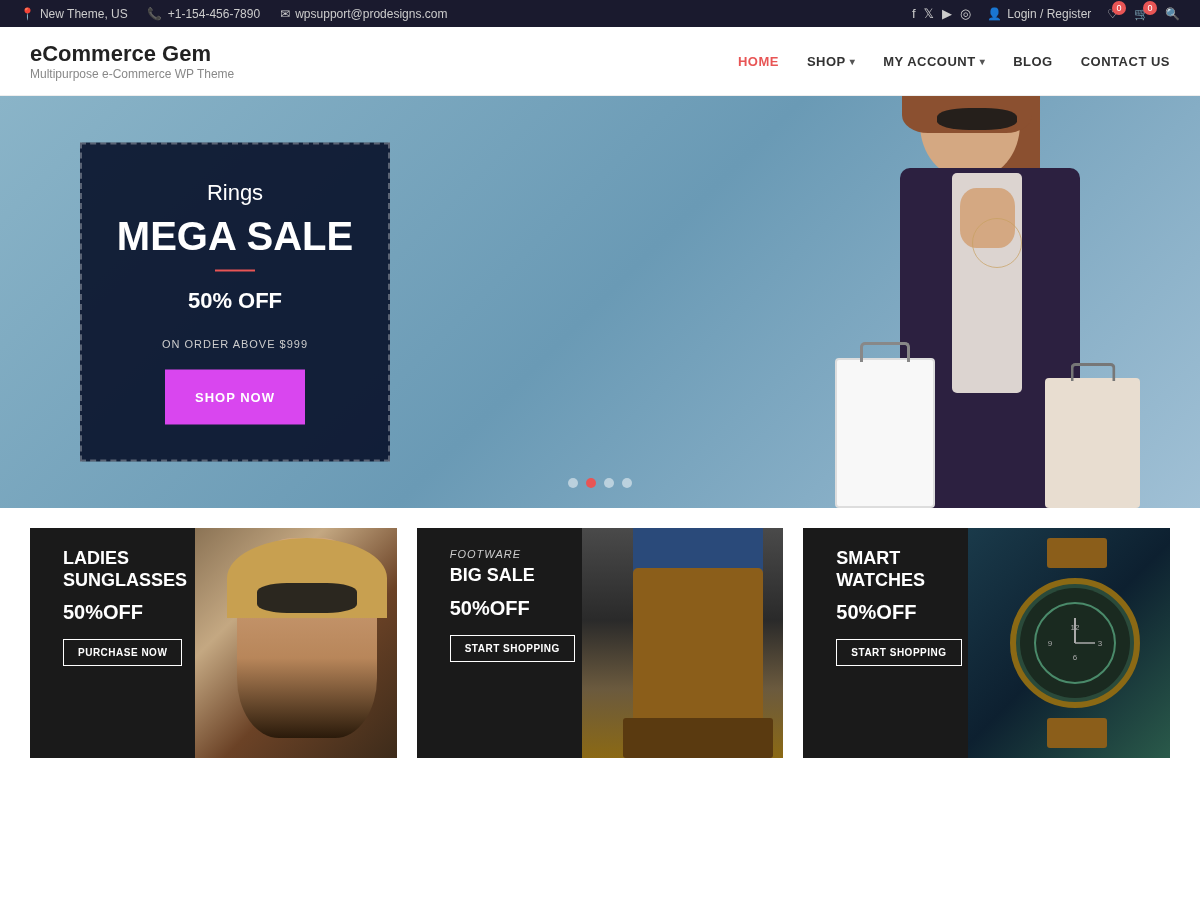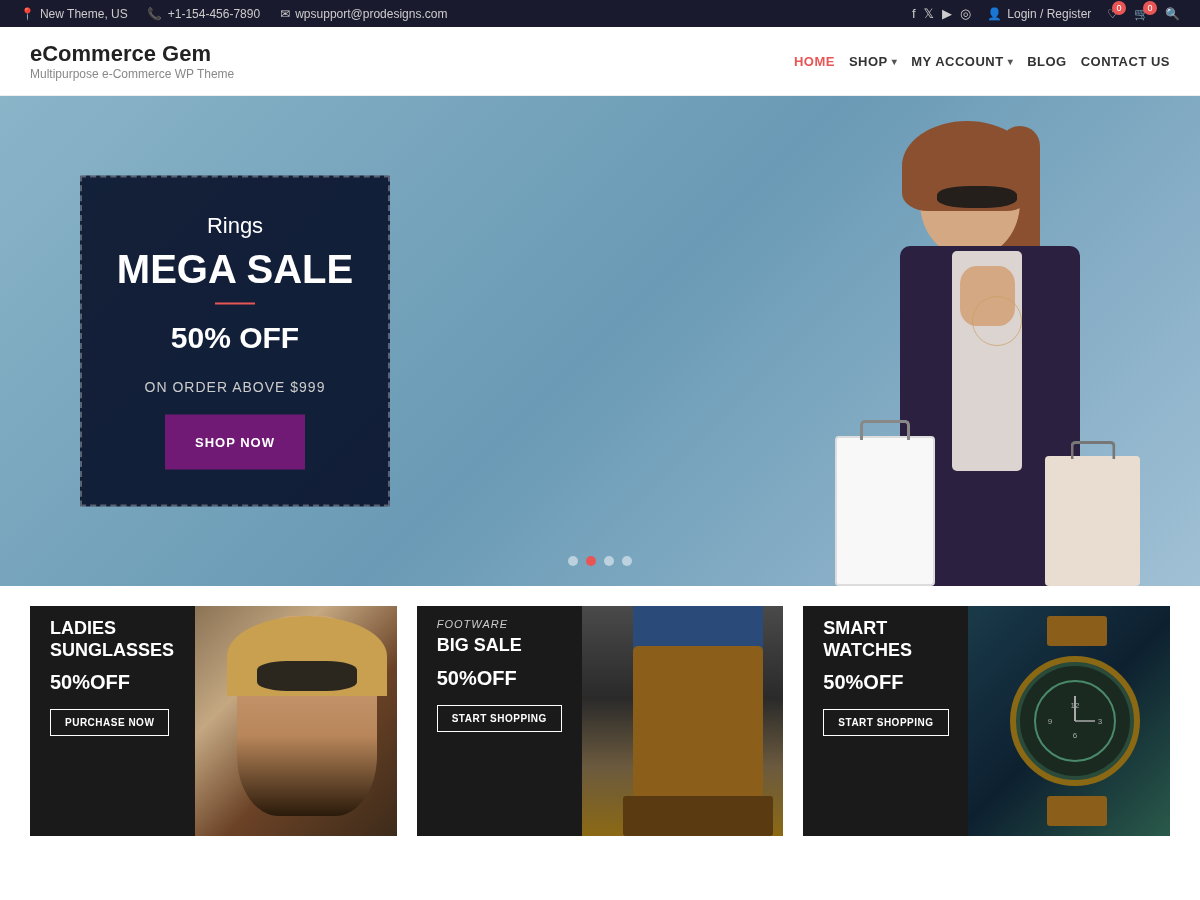--- a/index.html
+++ b/index.html
@@ -33,30 +33,30 @@
     .header {
       background: #fff;
       padding: 14px 30px;
       display: flex;
       align-items: center;
       justify-content: space-between;
       border-bottom: 1px solid #eee;
     }
     .logo-area .logo-title { font-size: 22px; font-weight: bold; color: #222; }
     .logo-area .logo-sub { font-size: 12px; color: #888; }
-    .nav { display: flex; align-items: center; gap: 14px; }
+    .nav { display: flex; align-items: center; gap: 28px; }
     .nav-item { font-size: 13px; font-weight: 600; color: #333; cursor: pointer; text-transform: uppercase; letter-spacing: 0.5px; display: flex; align-items: center; gap: 4px; }
     .nav-item.active { color: #e85555; }
     .nav-item .chevron { font-size: 10px; color: #555; }
 
     
     .hero {
       position: relative;
       background: #7ea8c4;
-      height: 490px;
+      height: 412px;
       overflow: hidden;
       display: flex;
       align-items: center;
     }
     
     .hero-overlay-person {
       position: absolute;
       right: 0;
       bottom: 0;
       width: 700px;
@@ -74,24 +74,24 @@
       background: rgba(10, 20, 45, 0.92);
       border: 2px dashed rgba(255,255,255,0.3);
       padding: 35px 30px;
       text-align: center;
       color: #fff;
       z-index: 10;
     }
     .promo-box .subtitle { font-size: 22px; font-weight: 300; margin-bottom: 8px; }
     .promo-box .title { font-size: 40px; font-weight: 900; line-height: 1.1; margin-bottom: 12px; }
     .promo-box .divider { width: 40px; height: 2px; background: #e85555; margin: 10px auto 16px; }
-    .promo-box .discount { font-size: 30px; font-weight: 800; margin-bottom: 24px; }
-    .promo-box .condition { font-size: 14px; letter-spacing: 1px; color: #ccc; margin-bottom: 20px; }
+    .promo-box .discount { font-size: 22px; font-weight: 800; margin-bottom: 24px; }
+    .promo-box .condition { font-size: 11px; letter-spacing: 1px; color: #ccc; margin-bottom: 20px; }
     .promo-box .shop-btn {
-      background: #701a75;
+      background: #d946ef;
       color: #fff;
       border: none;
       padding: 20px 30px;
       font-size: 13px;
       font-weight: 700;
       letter-spacing: 1px;
       cursor: pointer;
       text-transform: uppercase;
     }
 
@@ -243,23 +243,24 @@
       bottom: 10px;
       width: 60px;
       height: 30px;
       background: #8B5E1A;
       border-radius: 3px;
     }
 
     .promo-card-text {
       position: relative;
       z-index: 5;
-      padding: 12px 20px;
+      padding: 20px 20px;
       color: #fff;
       width: 50%;
+      margin-left: 13px;
     }
     .promo-card-text .card-label { font-size: 11px; letter-spacing: 1px; color: #ccc; text-transform: uppercase; margin-bottom: 5px; font-style: italic; }
     .promo-card-text .card-title { font-size: 18px; font-weight: 900; line-height: 1.2; text-transform: uppercase; margin-bottom: 10px; }
     .promo-card-text .card-off { font-size: 20px; font-weight: 800; margin-bottom: 15px; }
     .promo-card-text .card-btn {
       border: 1px solid #fff;
       background: transparent;
       color: #fff;
       padding: 7px 14px;
       font-size: 10px;

